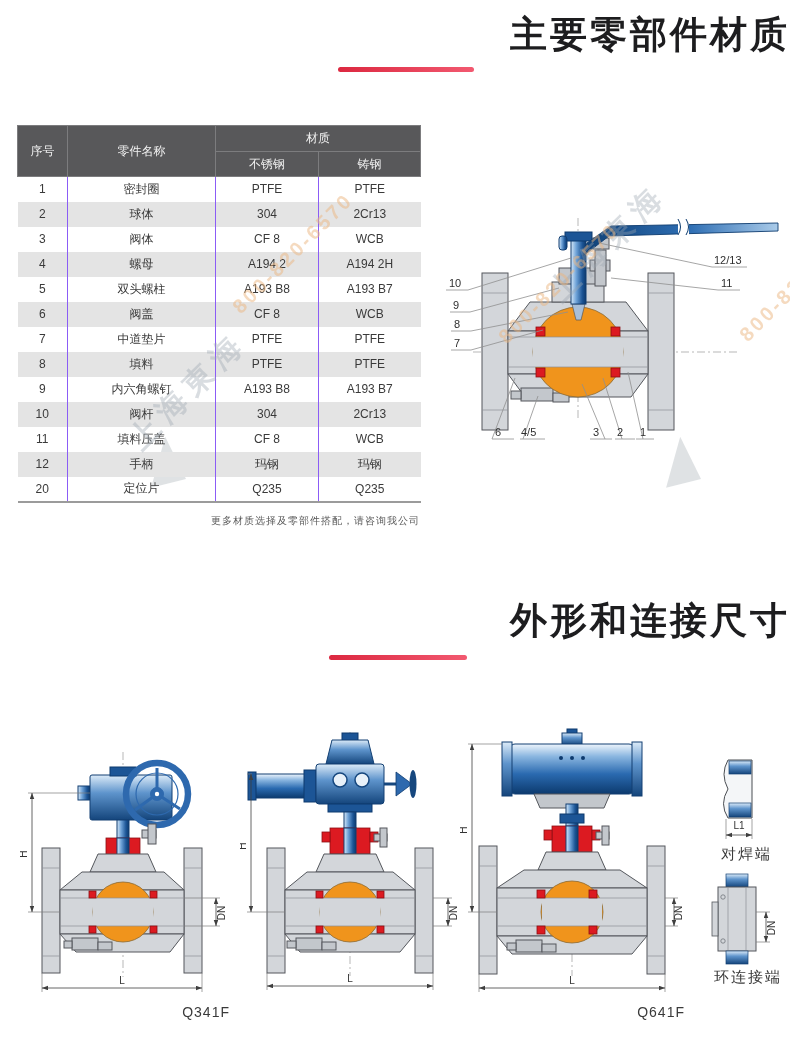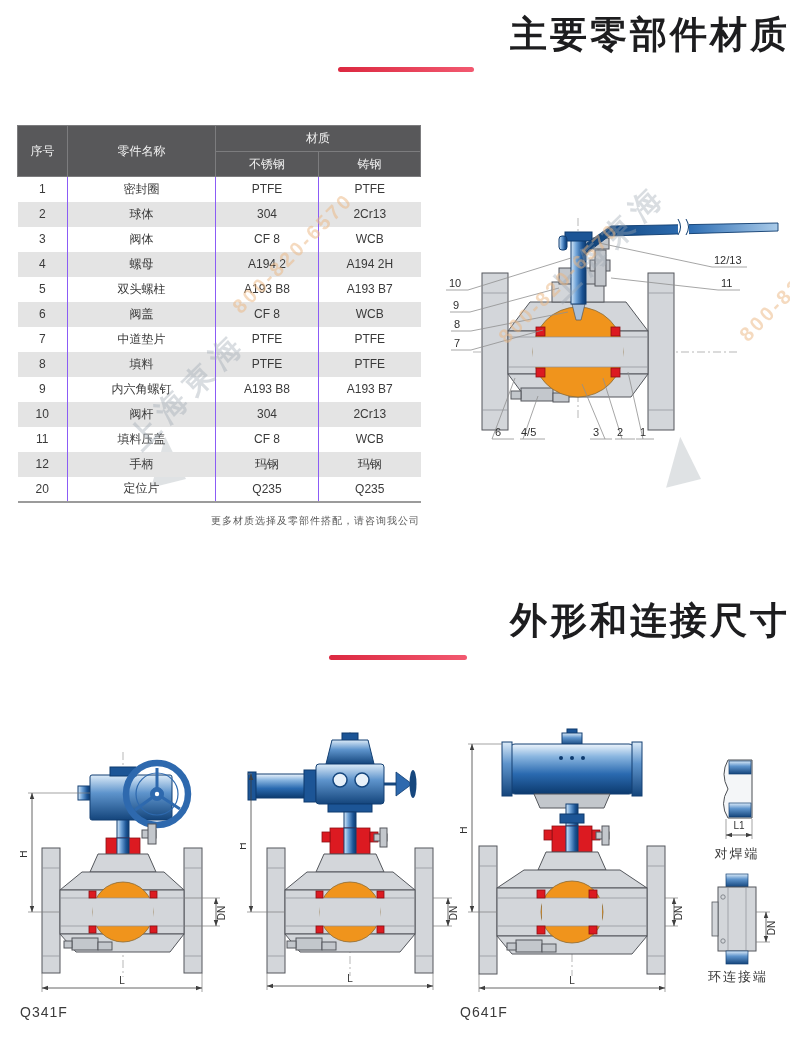--- a/index.html
+++ b/index.html
@@ -19,22 +19,22 @@
 .materials th{background:#58585a;color:#f1f1f1;font-weight:normal;border:1px solid #7c7c7e;font-size:12px}
 .materials thead tr.h1 th{height:26px}
 .materials thead tr.h2 th{height:25px}
 .materials td{height:25px;padding:0;border-left:1px solid #8b5cf6}
 .materials td:first-child{border-left:none}
 .materials tbody tr:nth-child(even){background:#e4e4e4}
 .materials tbody tr:last-child td{border-bottom:2px solid #9b9b9b}
 .note{position:absolute;left:17px;top:514px;width:403px;text-align:right;
   font-size:10px;color:#595959;letter-spacing:1px}
 .svgbox{position:absolute}
-.model-label{position:absolute;font-size:14px;color:#3a3a3a;text-align:left;letter-spacing:1px}
-.cn-label{position:absolute;font-size:13px;color:#3a3a3a;text-align:center;letter-spacing:2px}
+.model-label{position:absolute;font-size:14px;color:#3a3a3a;text-align:right;letter-spacing:1px}
+.cn-label{position:absolute;font-size:15px;color:#3a3a3a;text-align:right;letter-spacing:2px}
 .wm{position:absolute;transform:rotate(-45deg);transform-origin:left top;white-space:nowrap;
   pointer-events:none;font-weight:bold;z-index:5}
 .wm-co{font-size:30px;letter-spacing:8px;color:rgba(156,166,176,.38)}
 .wm-ph{font-size:20px;letter-spacing:3px;color:rgba(236,182,128,.5)}
 .wm-logo{position:absolute;width:0;height:0;border-left:26px solid transparent;
   border-right:10px solid transparent;border-bottom:46px solid rgba(185,190,196,.45);
   transform:rotate(-14deg);pointer-events:none}
 svg .body{fill:#d3d6da;stroke:#54575c;stroke-width:1}
 svg .body2{fill:#c3c7cc;stroke:#54575c;stroke-width:1}
 svg .blue{fill:url(#gBH);stroke:#123f72;stroke-width:1}

